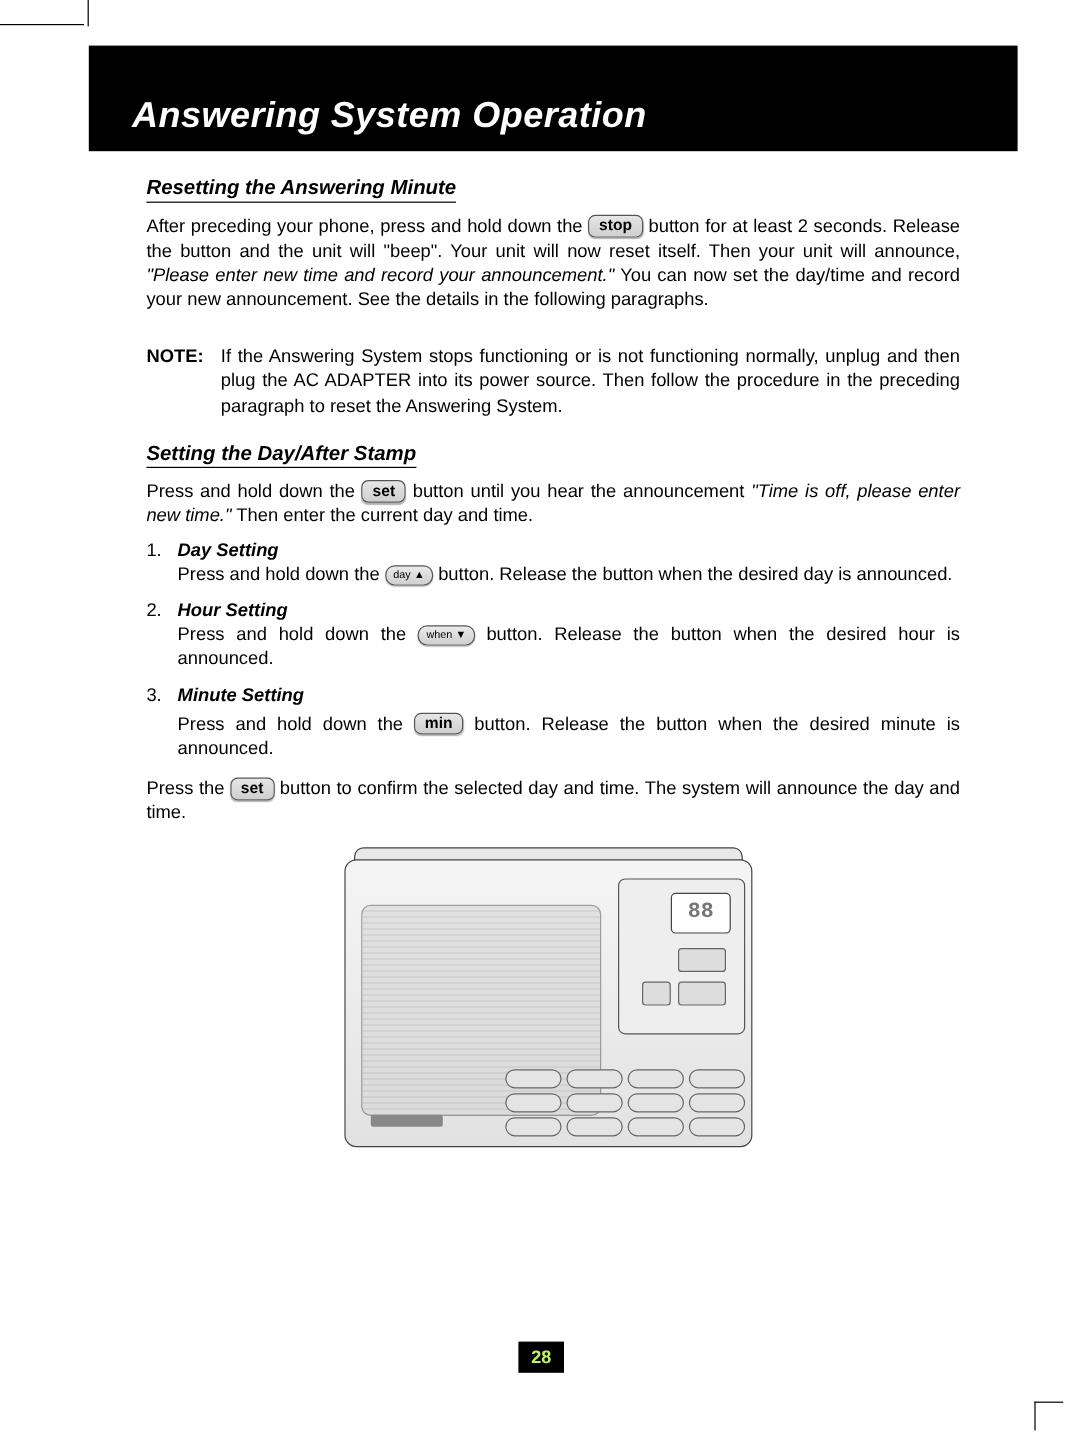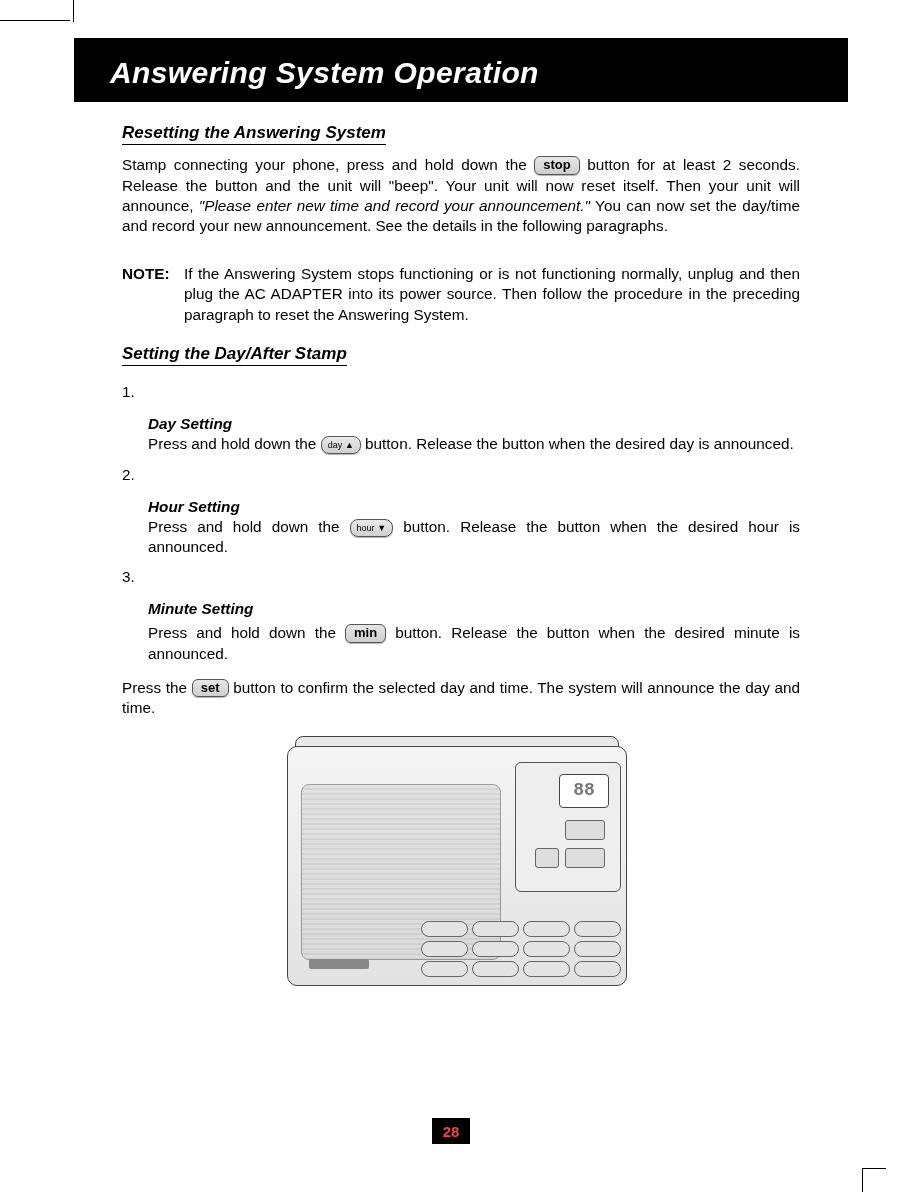--- a/index.html
+++ b/index.html
@@ -18,21 +18,21 @@
 
   .page {
     position: absolute;
     top: 38px;
     left: 74px;
     width: 774px;
   }
   .banner {
     background: #000;
     color: #fff;
-    height: 64px;
+    height: 88px;
     position: relative;
   }
   .banner-title {
     position: absolute;
     left: 36px;
     bottom: 12px;
     font-style: italic;
     font-weight: bold;
     font-size: 30px;
     font-family: "Trebuchet MS", Arial, sans-serif;
@@ -73,21 +73,21 @@
     font-size: 10px;
     box-shadow: 0 1px 1px rgba(0,0,0,.3);
     vertical-align: 1px;
   }
   .btn-img .tri { font-size: 9px; }
   .note-row { display: flex; margin-bottom: 18px; text-align: justify; margin-top: 28px;}
   .note-label { font-weight: bold; flex: 0 0 62px;}
   .ol { margin: 6px 0 6px 0; }
   .ol-item { display: flex; margin-bottom: 10px; text-align: justify;}
   .ol-num { flex: 0 0 26px; }
-  .ol-body { flex: 1; margin-top: 32px; }
+  .ol-body { flex: 1; }
   .ol-title { font-style: italic; font-weight: bold; }
   .italic { font-style: italic; }
   .sec2 { margin-top: 10px; }
 
   .device-wrap { text-align: center; margin: 14px 0 22px 0;}
   .device {
     display: inline-block;
     width: 348px;
     height: 255px;
     position: relative;
@@ -125,74 +125,81 @@
     position:absolute; right:14px; bottom:14px; width:200px;
     display:grid; grid-template-columns:repeat(4,1fr); gap:4px;
   }
   .dev-btns div{
     border:1px solid #666; border-radius:8px; height:16px; background:#e4e4e4;
   }
   .dev-logo{position:absolute; left:22px; bottom:22px; width:60px; height:10px; background:#888; border-radius:2px;}
 
   .pgnum-wrap{
     position:absolute; left:50%; transform:translateX(-50%); bottom:56px;
-    width:38px; height:26px; background:#000; color:#ef4444;
+    width:38px; height:26px; background:#000; color:#bef264;
     display:flex; align-items:center; justify-content:center;
     font-weight:bold; font-size:15px;
   }
 </style>
 </head>
 <body>
 
 <div class="vline-left"></div>
 <div class="hline-top"></div>
 <div class="crop-br"></div>
 
 <div class="page">
 
   <div class="banner">
     <div class="banner-title">Answering System Operation</div>
   </div>
 
   <div class="content">
 
     <div>
-      <div class="sec-heading">Resetting the Answering System</div>
+      <div class="sec-heading">Resetting the Answering Minute</div>
       <p class="para">
-        <span>Stamp connecting your phone, press and hold down the </span>
+        <span>After preceding your phone, press and hold down the </span>
         <span class="btn">stop</span>
         <span> button for at least 2 seconds. Release the button and the unit will "beep". Your unit will now reset itself. Then your unit will announce, </span>
         <span class="italic">"Please enter new time and record your announcement."</span>
         <span> You can now set the day/time and record your new announcement. See the details in the following paragraphs.</span>
       </p>
       <div class="note-row">
         <div class="note-label">NOTE:</div>
         <div>If the Answering System stops functioning or is not functioning normally, unplug and then plug the AC ADAPTER into its power source. Then follow the procedure in the preceding paragraph to reset the Answering System.</div>
       </div>
     </div>
 
     <div class="sec2">
       <div class="sec-heading">Setting the Day/After Stamp</div>
+      <p class="para" style="margin-bottom:8px;">
+        <span>Press and hold down the </span>
+        <span class="btn">set</span>
+        <span> button until you hear the announcement </span>
+        <span class="italic">"Time is off, please enter new time."</span>
+        <span> Then enter the current day and time.</span>
+      </p>
 
       <div class="ol">
         <div class="ol-item">
           <div class="ol-num">1.</div>
           <div class="ol-body">
             <span class="ol-title">Day Setting</span><br>
             <span>Press and hold down the </span>
             <span class="btn-img"><span style="font-size:9px;">day</span> <span class="tri">▲</span></span>
             <span> button. Release the button when the desired day is announced.</span>
           </div>
         </div>
         <div class="ol-item">
           <div class="ol-num">2.</div>
           <div class="ol-body">
             <span class="ol-title">Hour Setting</span><br>
             <span>Press and hold down the </span>
-            <span class="btn-img"><span style="font-size:9px;">hour</span> <span class="tri">▼</span></span>
+            <span class="btn-img"><span style="font-size:9px;">when</span> <span class="tri">▼</span></span>
             <span> button. Release the button when the desired hour is announced.</span>
           </div>
         </div>
         <div class="ol-item">
           <div class="ol-num">3.</div>
           <div class="ol-body">
             <span class="ol-title">Minute Setting</span><br>
             <div style="height:4px"></div>
             <span>Press and hold down the </span>
             <span class="btn">min</span>

